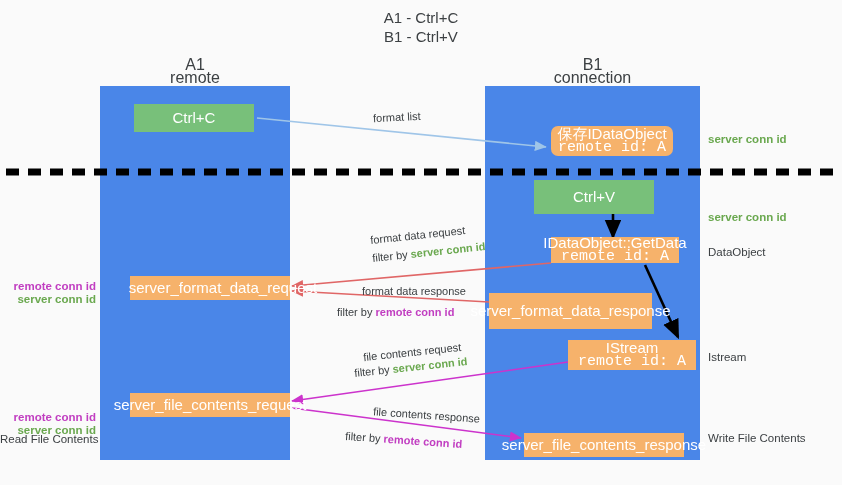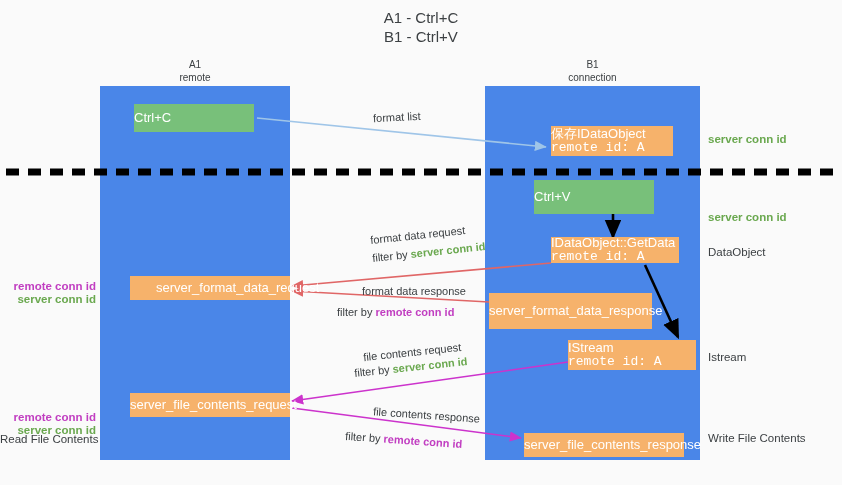--- a/index.html
+++ b/index.html
@@ -25,42 +25,42 @@
     text-align: center;
     font-size: 15px;
     line-height: 19px;
     color: #3c4043;
   }
 
   
   .col-header {
     position: absolute;
     text-align: center;
-    font-size: 10px;
+    font-size: 16px;
     line-height: 13px;
     color: #3c4043;
   }
   .col-header .ch-sub { display: block; }
 
   
   .lane {
     position: absolute;
     background: #4a86e8;
   }
 
   
   .node {
     position: absolute;
     box-sizing: border-box;
     display: flex;
     flex-direction: column;
-    align-items: flex-start;
+    align-items: center;
     justify-content: center;
     color: #ffffff;
-    font-size: 13px;
+    font-size: 15px;
     line-height: 14px;
     text-align: center;
     z-index: 6;
   }
   .node.orange { background: #f6b26b; }
   .node.green  { background: #6aa84f; background: #78c07a; }
   .node .l2 { display: block; font-family: Liberation Mono, monospace; }
 
   
   .side-label {
@@ -155,21 +155,21 @@
 </svg>
 
 <svg class="dashline" viewBox="0 0 842 485">
   <line x1="6" y1="172" x2="836" y2="172" stroke="#000000" stroke-width="7" stroke-dasharray="13 9" stroke-linecap="butt"></line>
 </svg>
 
 <div class="node green" style="left:134px; top:104px; width:120px; height:28px;">
   <span>Ctrl+C</span>
 </div>
 
-<div class="node orange" style="left:551px; top:126px; width:122px; height:30px;">
+<div class="node orange" style="left:551px; top:126px; width:122px; height:30px;border-radius:7px;">
   <span>保存IDataObject</span>
   <span class="l2">remote id: A</span>
 </div>
 
 <div class="node green" style="left:534px; top:180px; width:120px; height:34px;">
   <span>Ctrl+V</span>
 </div>
 
 <div class="node orange" style="left:551px; top:237px; width:128px; height:26px;">
   <span>IDataObject::GetData</span>

